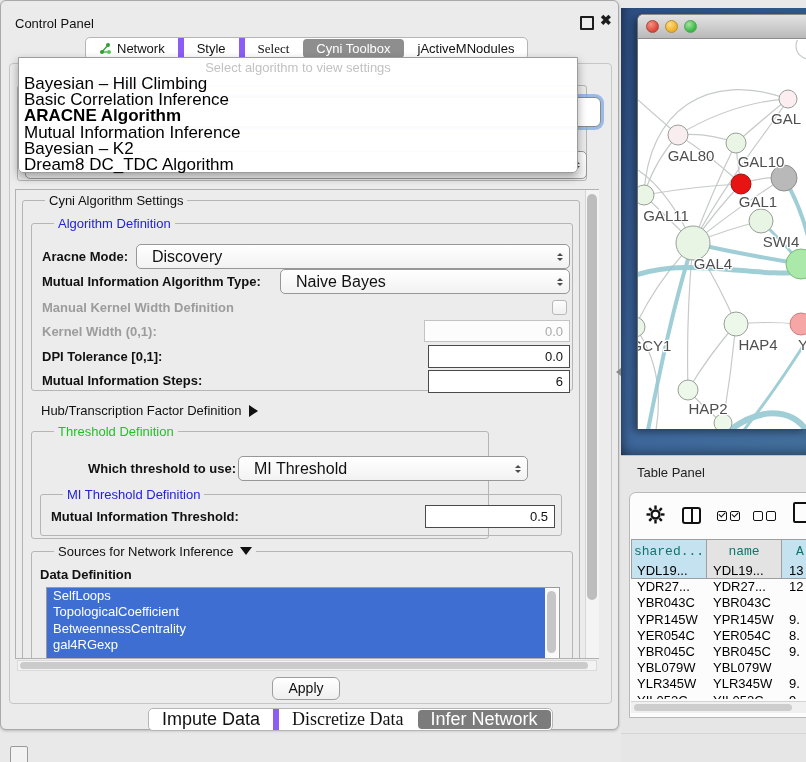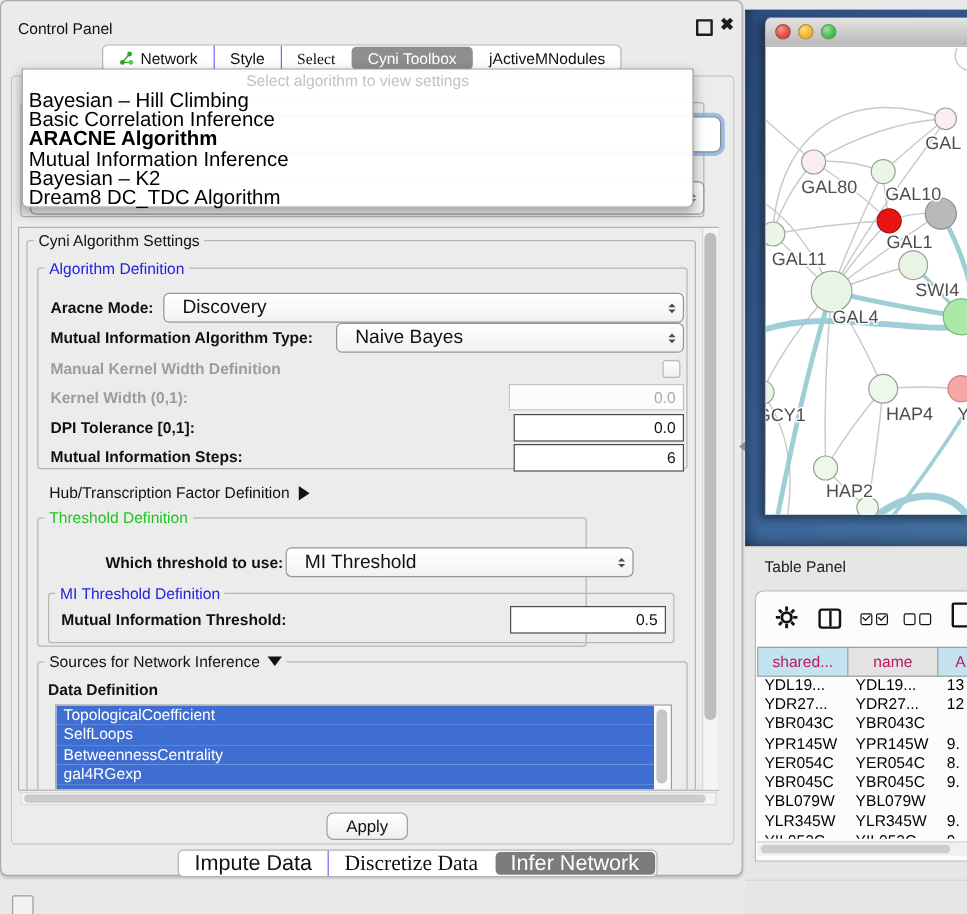--- a/index.html
+++ b/index.html
@@ -10,40 +10,40 @@
 
   
   .control-panel{left:0;top:8;width:619px;height:730px;background:#EBEBEB;
     border:1px solid #A9A9A9;border-radius:6px;box-shadow:0 1px 3px rgba(0,0,0,.22);box-sizing:border-box;}
   .cp-title{left:14px;top:15px;font-size:13px;color:#111;}
   .float-icon{left:579px;top:15px;width:10px;height:10px;border:2px solid #1c1c1c;border-radius:1px;}
   .close-icon{left:599px;top:11px;font-size:14px;font-weight:bold;color:#1c1c1c;}
 
   
   .tabbar{display:flex;align-items:stretch;background:#FFF;border:1px solid #B5B5B5;border-radius:5px;box-sizing:border-box;}
-  .tab{display:flex;align-items:center;padding:0 13px;color:#111;border-right:1px solid #8b5cf6;white-space:nowrap;}
+  .tab{display:flex;align-items:center;padding:0 13px;color:#111;border-right:6px solid #8b5cf6;white-space:nowrap;}
   .tab:last-child{border-right:none;}
   .tab.sel{background:var(--selected-tab-gray,#8E8E8E);color:#FFF;border-radius:4px;margin:1px;border-right:none;}
   .tab.presel{border-right:none;font-family:Liberation Serif, serif;}
   .top-tabbar{left:84px;top:36px;height:23px;font-size:13px;}
   .bottom-tabbar{left:147px;top:707px;height:23px;font-size:18px;}
   .bottom-tabbar .tab.sel{background:var(--infer-tab-gray,#7C7C7C);}
   .net-tab-icon{margin-right:5px;display:inline-block;width:13px;height:13px;}
 
   
   .cp-body{left:8px;top:62px;width:603px;height:641px;background:#ECECEC;border:1px solid #C6C6C6;border-radius:4px;box-sizing:border-box;}
   .scrollpane{left:14px;top:188px;width:584px;height:470px;background:#ECECEC;border:1px solid #B1B1B1;box-sizing:border-box;overflow:hidden;}
   .vscroll{left:584px;top:189px;width:13px;height:468px;background:#F4F4F4;border-left:1px solid #D6D6D6;}
   .vscroll .thumb{position:absolute;left:1px;top:4px;width:10px;height:406px;background:#BDBDBD;border-radius:5px;}
   .hscroll{left:16px;top:659px;width:580px;height:11px;background:#F3F3F3;border:1px solid #DADADA;box-sizing:border-box;}
   .hscroll .thumb{position:absolute;left:2px;top:1px;width:568px;height:7px;background:#CBCBCB;border-radius:4px;}
 
   
   .group{border:1px solid #B5B5B5;border-radius:3px;box-sizing:border-box;}
-  .gtitle{position:absolute;top:-8px;left:5px;background:#ECECEC;padding:0 4px;font-size:13px;white-space:nowrap;}
+  .gtitle{position:absolute;top:-8px;left:22px;background:#ECECEC;padding:0 4px;font-size:13px;white-space:nowrap;}
   .gtitle.blue{color:var(--accent-blue-label,#2222DD);}
   .gtitle.green{color:var(--green-label,#1FC51F);}
 
   .lbl{font-size:13px;font-weight:bold;color:#111;white-space:nowrap;}
   .lbl.dis{color:#9C9C9C;}
   .plain{font-size:13px;color:#111;white-space:nowrap;}
 
   .combo{background:linear-gradient(#FFFFFF,#F2F2F2);border:1px solid #979797;border-radius:5px;
     display:flex;align-items:center;box-sizing:border-box;}
   .combo .ctext{flex:1;padding-left:15px;font-size:16px;color:#111;}
@@ -98,22 +98,22 @@
   .light.yellow{background:radial-gradient(circle at 35% 30%,#FBDC8A,#EFAF1F 70%);border:1px solid #B98D33;}
   .light.green{background:radial-gradient(circle at 35% 30%,#A5E2A0,#35B841 70%);border:1px solid #58A158;}
   .net-canvas{position:absolute;left:0;top:25px;right:0;bottom:0;overflow:hidden;}
 
   
   .table-section{left:621px;top:455px;width:185px;height:307px;background:#E6E6E6;border-top:1px solid #C2C2C2;box-sizing:border-box;}
   .tp-title{left:637px;top:465px;font-size:13px;color:#222;}
   .tp-panel{left:629px;top:492px;width:180px;height:226px;background:#FCFCFC;border:1px solid #B8B8B8;
     border-radius:7px 0 0 0;box-sizing:border-box;overflow:hidden;}
   .tbl-header{position:absolute;left:2px;top:46px;display:flex;}
-  .th{height:25px;line-height:24px;text-align:center;font-size:13px;color:#be185d;
-    border:1px solid #9F9F9F;box-sizing:border-box;margin-left:-1px;background:#E3E3E3;}
+  .th{height:40px;line-height:24px;text-align:center;font-size:13px;color:#0f766e;
+    border:1px solid #9F9F9F;box-sizing:border-box;margin-left:-1px;background:#E3E3E3;font-family:Liberation Mono, monospace;}
   .th.hl{background:var(--header-blue,#C4E2EF);}
   .tbl-body{position:absolute;left:2px;top:70px;width:212px;height:136px;overflow:hidden;}
   .tr{display:flex;height:16.2px;line-height:16.2px;font-size:13px;color:#000;}
   .td{padding-left:5px;box-sizing:border-box;white-space:nowrap;overflow:hidden;}
   .tp-hscroll{position:absolute;left:1px;right:0;top:208px;height:11px;background:#F0F0F0;border-top:1px solid #D2D2D2;}
   .tp-hscroll .thumb{position:absolute;left:3px;top:2px;width:158px;height:7px;background:#CDCDCD;border-radius:4px;}
   .bottom-line{left:621px;top:733px;width:185px;height:1px;background:#D4D4D4;}
 
   
   .icon-cols{width:19px;height:17px;border:2px solid #111;border-radius:3px;box-sizing:border-box;}
@@ -234,22 +234,22 @@
           <span class="abs lbl" style="left:10px;top:14px;">Mutual Information Threshold:</span>
           <div class="abs tinput" style="left:384px;top:10px;width:130px;height:23px;">0.5</div>
         </div>
       </div>
 
       <div class="group" style="position:absolute;left:8px;top:350px;width:542px;height:288px;">
         <span class="gtitle"><span>Sources for Network Inference</span><span class="tri-down"></span></span>
         <span class="abs lbl" style="left:8px;top:15px;">Data Definition</span>
         <div class="abs attr-list" style="left:14px;top:35px;width:514px;height:72px;">
           <div style="margin-right:14px;">
+            <div class="attr-item">SelfLoops</div>
             <div class="attr-item">TopologicalCoefficient</div>
-            <div class="attr-item">SelfLoops</div>
             <div class="attr-item">BetweennessCentrality</div>
             <div class="attr-item">gal4RGexp</div>
             <div class="attr-item"></div>
           </div>
           <div class="list-scroll">
               <div class="thumb"></div>
             </div>
         </div>
       </div>
     </div>

